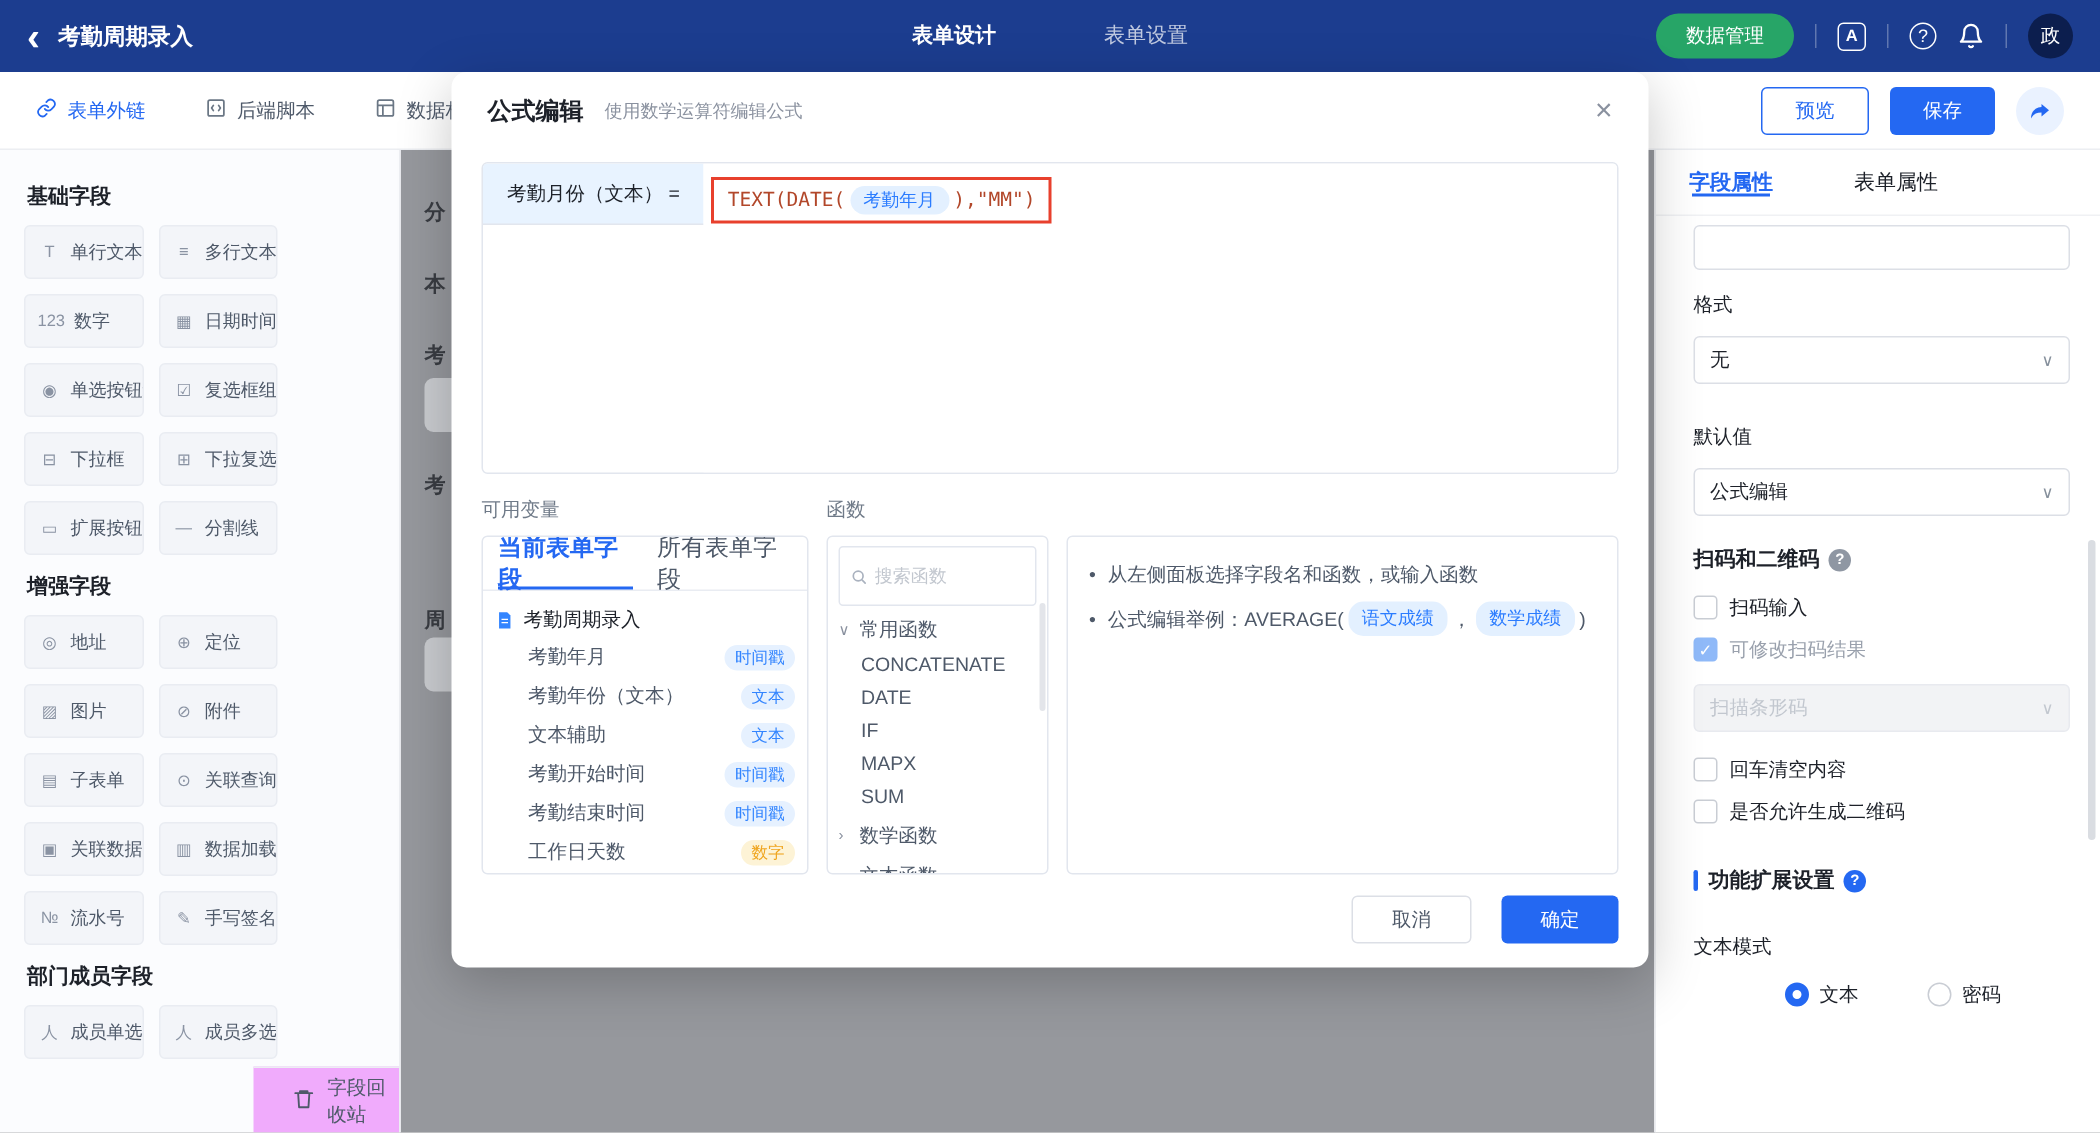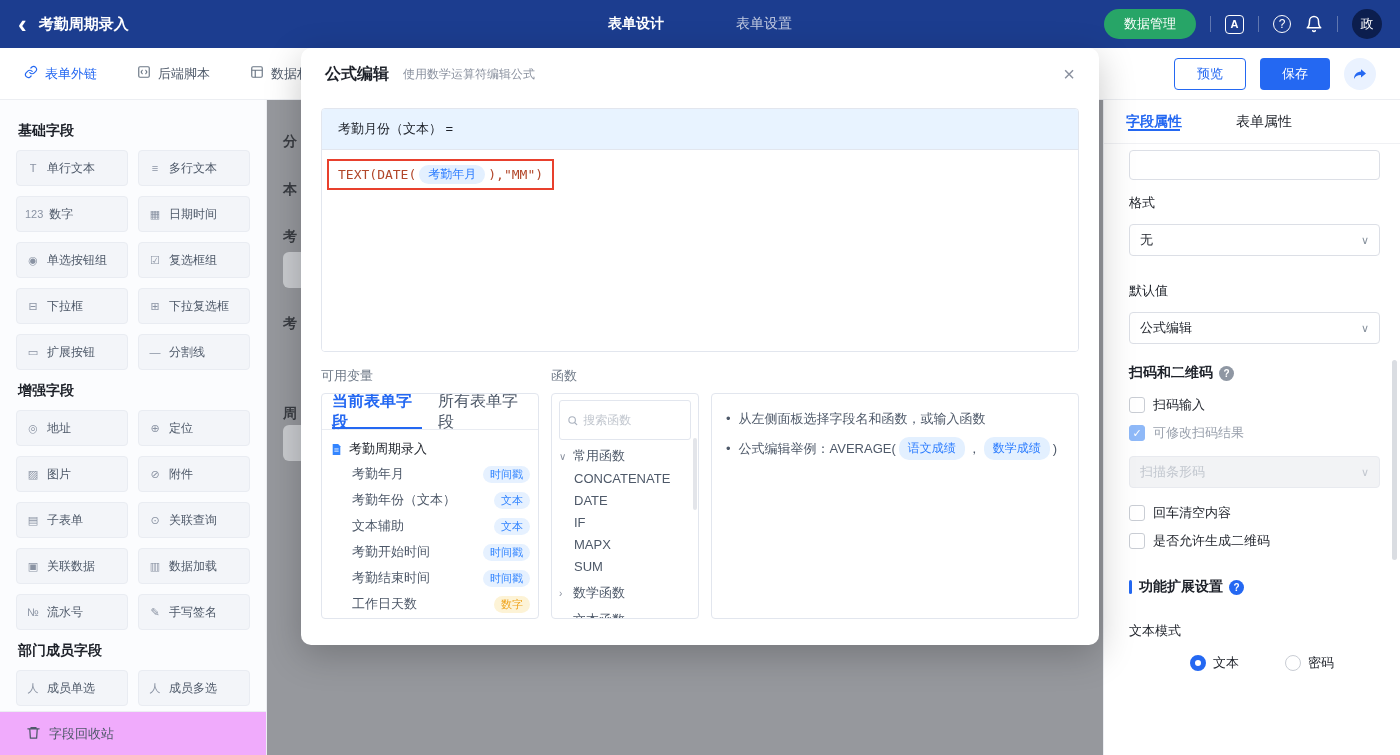--- a/index.html
+++ b/index.html
@@ -24,21 +24,21 @@
   .subbar{height:52px;background:#fff;border-bottom:1px solid #eceef2;display:flex;align-items:center;padding:0 24px;position:relative;z-index:5}
   .sb-links{display:flex;gap:40px}
   .sb-link{display:flex;align-items:center;gap:7px;font-size:13px;color:#4e5969;cursor:pointer;white-space:nowrap}
   .sb-link.active{color:#2468f2}
   .subbar-right{margin-left:auto;display:flex;gap:14px;align-items:center}
   .btn-outline{height:32px;padding:0 22px;border:1px solid #2468f2;color:#2468f2;background:#fff;border-radius:4px;font-size:13px;cursor:pointer}
   .btn-primary{height:32px;padding:0 22px;background:#2468f2;color:#fff;border:none;border-radius:4px;font-size:13px;cursor:pointer}
   .share-btn{width:32px;height:32px;border-radius:50%;display:flex;align-items:center;justify-content:center;background:#eaf2ff;cursor:pointer}
   
   .main{display:flex;height:655px;position:relative}
-  .left-panel{width:267px;background:#fbfcfe;border-right:1px solid #eceef2;display:flex;flex-direction:column;padding:10px 16px 0;position:relative;z-index:2}
+  .left-panel{width:267px;background:#fbfcfe;border-right:1px solid #eceef2;display:flex;flex-direction:row;padding:10px 16px 0;position:relative;z-index:2}
   .sb-title{font-size:14px;font-weight:700;color:#1d2129;margin:12px 0 10px 2px}
   .sb-grid{display:grid;grid-template-columns:1fr 1fr;gap:10px}
   .sb-item{height:36px;background:#f3f5f9;border:1px solid #e9ecf2;border-radius:4px;display:flex;align-items:center;padding:0 8px;gap:6px;cursor:pointer;overflow:hidden}
   .sb-ic{font-size:11px;color:#8a93a3;min-width:16px;text-align:center;flex:none}
   .sb-lb{font-size:12px;color:#4e5969;white-space:nowrap}
   .recycle{margin:auto -16px 0;height:44px;border-top:1px solid #eceef2;display:flex;align-items:center;gap:8px;font-size:13px;color:#4e5969;padding-left:26px;cursor:pointer;background:#f0abfc}
   
   .canvas{flex:1;background:#96989d;position:relative;overflow:hidden}
   .cv-label{position:absolute;left:16px;font-size:14px;font-weight:600;color:#393c42}
   .cv-input{position:absolute;left:16px;width:70px;height:36px;background:#c9cbcf;border-radius:6px}
@@ -70,21 +70,21 @@
   .radio{width:16px;height:16px;border-radius:50%;border:1px solid #c9cdd4;background:#fff;flex:none}
   .radio.sel{border:5px solid #2468f2}
   .rp-scroll{position:absolute;top:260px;right:3px;width:5px;height:200px;background:#dadde2;border-radius:3px;cursor:pointer}
   
   .modal{position:absolute;left:301px;top:48px;width:798px;height:597px;background:#fff;border-radius:10px;box-shadow:0 10px 36px rgba(0,0,0,.22);z-index:40;display:flex;flex-direction:column}
   .m-head{height:52px;display:flex;align-items:center;padding:0 24px;gap:14px;flex:none}
   .m-title{font-size:16px;font-weight:700;color:#1d2129}
   .m-sub{font-size:12px;color:#8a919f}
   .m-close{margin-left:auto;font-size:20px;color:#8a919f;cursor:pointer;line-height:1}
   .m-body{padding:8px 20px 18px;flex:1;display:flex;flex-direction:column}
-  .formula-box{border:1px solid #e2e6ee;border-radius:4px;height:244px;display:flex;flex-direction:column;overflow:hidden;flex:none}
+  .formula-box{border:1px solid #e2e6ee;border-radius:4px;height:208px;display:flex;flex-direction:row;overflow:hidden;flex:none}
   .f-head{height:41px;background:#e8f3ff;display:flex;align-items:center;padding:0 16px;font-size:13px;color:#1d2129;border-bottom:1px solid #e2e6ee;flex:none}
   .f-body{flex:1;background:#fff;padding:9px 10px;position:relative;cursor:text}
   .f-line{display:inline-flex;align-items:center;gap:3px;border:2px solid #e8402d;padding:4px 9px;margin-left:-5px}
   .f-code{font-family:"DejaVu Sans Mono","Liberation Mono",monospace;font-size:13px;color:#b2472a;white-space:pre}
   .fpill{background:#e3f0ff;color:#2b7cff;border-radius:10px;padding:1px 9px;font-size:12px;white-space:nowrap;display:inline-block;cursor:pointer}
   .panel-labels{display:flex;margin:15px 0 8px;font-size:13px;color:#6f7a88;flex:none}
   .pl-vars{width:218px}
   .pl-funcs{margin-left:12px}
   .panels{display:flex;gap:12px;height:226px;flex:none}
   .vars-panel{width:218px;border:1px solid #e2e6ee;border-radius:4px;overflow:hidden;display:flex;flex-direction:column;flex:none}
@@ -460,14 +460,18 @@
           <span>从左侧面板选择字段名和函数，或输入函数</span>
         </div>
         <div class="h-row">
           <span class="h-dot">•</span>
           <span class="h-text">
             <span>公式编辑举例：AVERAGE(</span><span class="fpill">语文成绩</span><span>，</span><span class="fpill">数学成绩</span><span>)</span>
           </span>
         </div>
       </div>
     </div>
+    <div class="m-foot">
+      <button class="btn-cancel">取消</button>
+      <button class="btn-ok">确定</button>
+    </div>
   </div>
 </div>
 
 </body></html>

